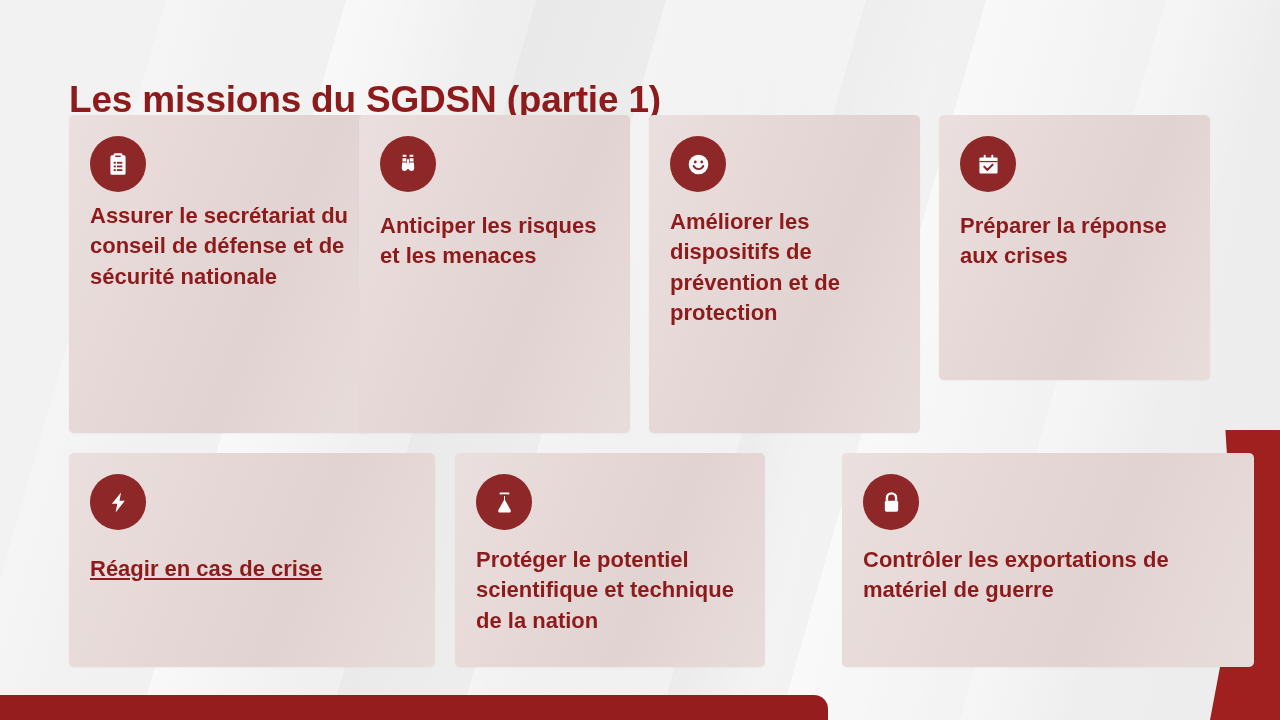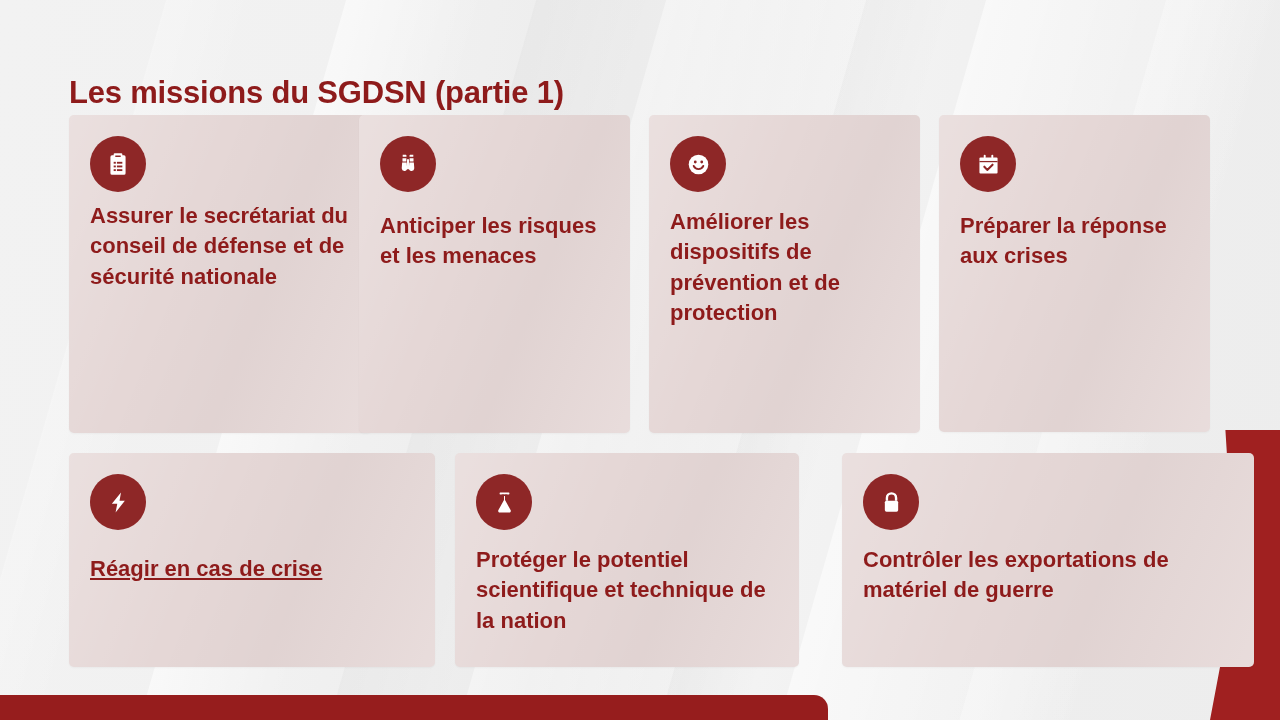--- a/index.html
+++ b/index.html
@@ -62,21 +62,21 @@
     background: #961d1d;
     border-top-right-radius: 14px;
     border-bottom-right-radius: 0;
   }
 
   
   #page-title {
     position: absolute;
     left: 69px;
     top: 54px;
-    font-size: 31px;
+    font-size: 37px;
     font-weight: bold;
     color: #8e1b1b;
     letter-spacing: -.2px;
     white-space: nowrap;
   }
 
   
   .card {
     position: absolute;
     background: #e5d7d6;
@@ -111,31 +111,31 @@
     font-size: 22px;
     font-weight: bold;
     color: #8e1b1b;
     line-height: 1.38;
   }
 
   
   #card-0 { left: 69px;  top: 115px; width: 271px; height: 318px; padding-left: 32px; }
   #card-1 { left: 359px; top: 115px; width: 271px; height: 318px; }
   #card-2 { left: 649px; top: 115px; width: 271px; height: 318px; }
-  #card-3 { left: 939px; top: 115px; width: 271px; height: 317px; }
+  #card-3 { left: 939px; top: 115px; width: 271px; height: 265px; }
 
   
   #card-0 .card-label { top: 86px; }
   #card-1 .card-label { top: 96px; }
   #card-2 .card-label { top: 92px; }
   #card-3 .card-label { top: 96px; }
 
   
   #card-4 { left: 69px;  top: 453px; width: 366px; height: 214px; }
-  #card-5 { left: 455px; top: 453px; width: 344px; height: 214px; }
+  #card-5 { left: 455px; top: 453px; width: 310px; height: 214px; }
   #card-6 { left: 842px; top: 453px; width: 412px; height: 214px; }
 
   #card-4 .card-label { top: 101px; text-decoration: underline; }
   #card-5 .card-label { top: 92px; }
   #card-6 .card-label { top: 92px; }
 </style>
 </head>
 <body>
 
 <div id="slide">

